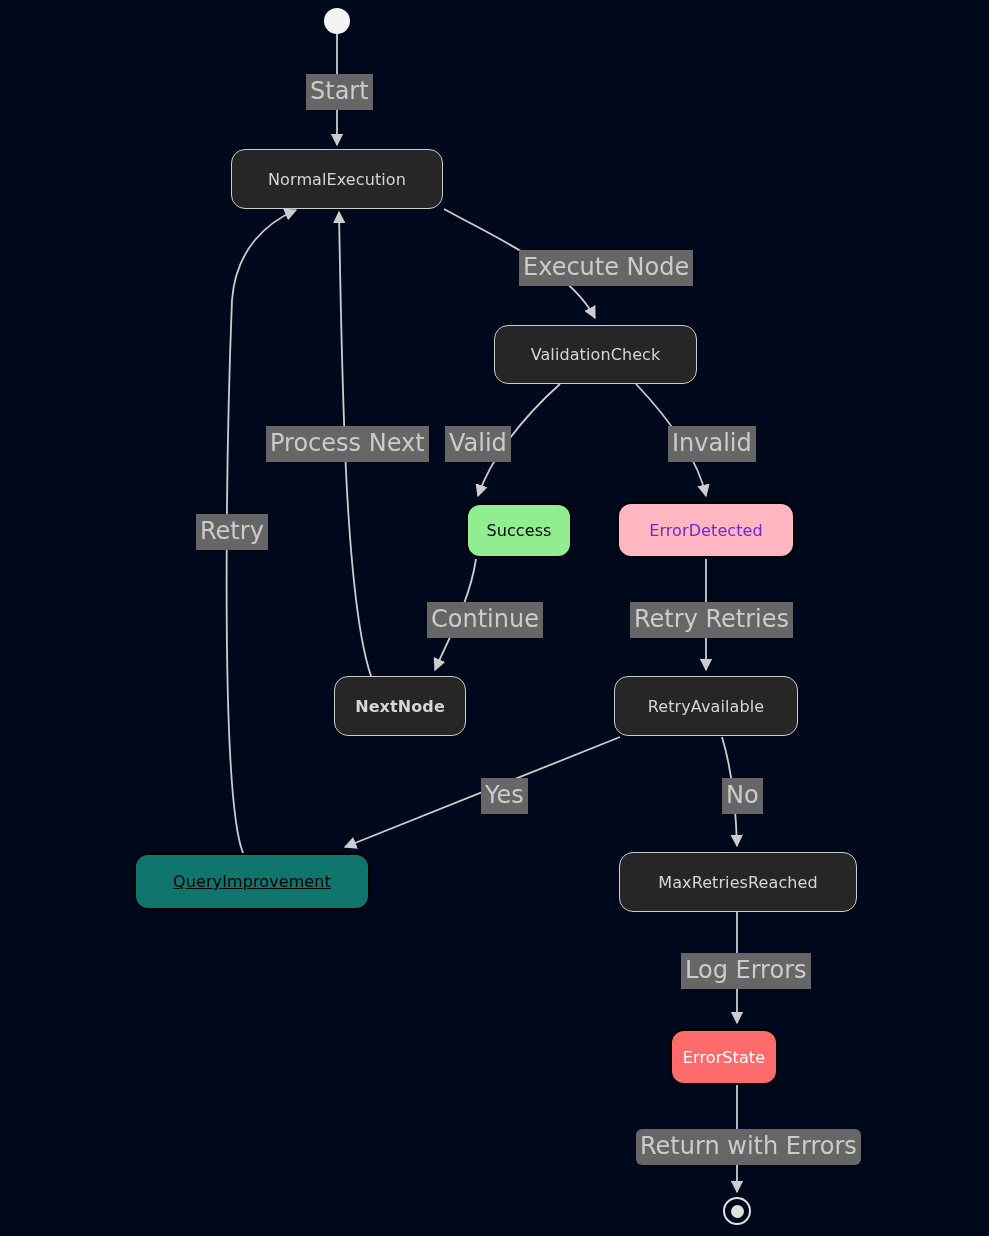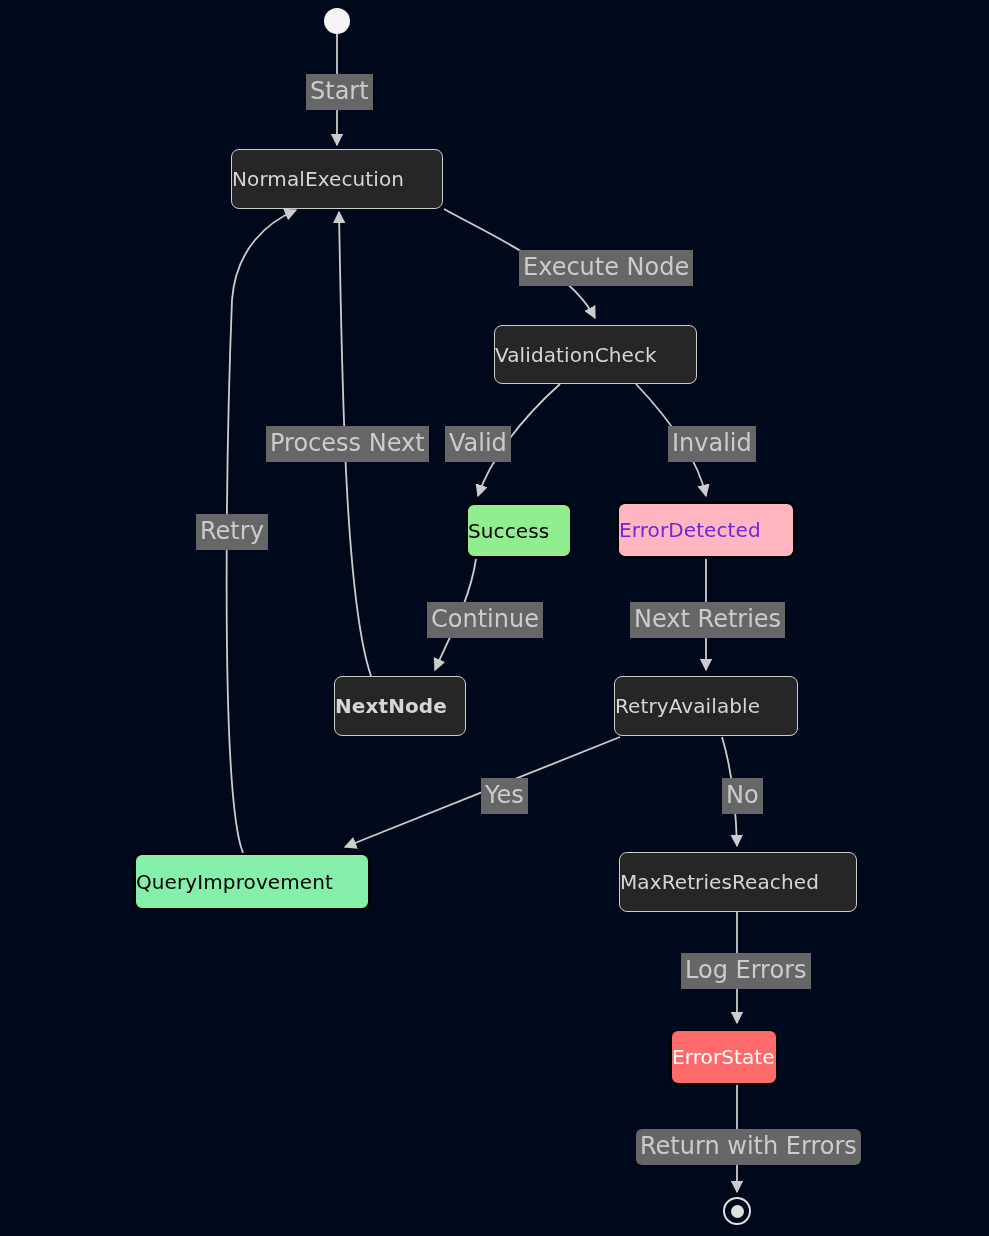--- a/index.html
+++ b/index.html
@@ -28,45 +28,46 @@
   .edge-path {
     fill: none;
     stroke: #cccccc;
     stroke-width: 1.8px;
   }
   .node {
     position: absolute;
     box-sizing: border-box;
     display: flex;
     align-items: center;
-    justify-content: flex-start;
-    border-radius: 8px;
+    justify-content: center;
+    border-radius: 14px;
     white-space: nowrap;
-    font-size: 20px;
+    font-size: 16px;
     letter-spacing: 0.1px;
   }
   .node-default {
     background: #262626;
     border: 1.6px solid #cccccc;
     color: #d6d6d6;
   }
   .node-success {
     background: #90EE90;
     border: 2.4px solid #000000;
     color: #000000;
   }
   .node-error-detected {
     background: #FFB6C1;
     border: 2.4px solid #000000;
     color: #6d28d9;
   }
   .node-query {
-    background: #86efac;
+    background: #0f766e;
     border: 2.4px solid #000000;
     color: #000000;
+    text-decoration: underline;
   }
   .node-error-state {
     background: #FF6B6B;
     border: 2.4px solid #000000;
     color: #ffffff;
   }
   .edge-label {
     position: absolute;
     background: #666666;
     color: #cccccc;
@@ -186,21 +187,21 @@
   <div class="edge-label" style="left:519px; top:250px;">Execute Node</div>
 
   <div class="edge-label" style="left:445px; top:426px;">Valid</div>
 
   <div class="edge-label" style="left:668px; top:426px;">Invalid</div>
 
   <div class="edge-label" style="left:427px; top:602px;">Continue</div>
 
   <div class="edge-label" style="left:266px; top:426px;">Process Next</div>
 
-  <div class="edge-label" style="left:630px; top:602px;">Next Retries</div>
+  <div class="edge-label" style="left:630px; top:602px;">Retry Retries</div>
 
   <div class="edge-label" style="left:481px; top:778px;">Yes</div>
 
   <div class="edge-label" style="left:722px; top:778px;">No</div>
 
   <div class="edge-label" style="left:196px; top:514px;">Retry</div>
 
   <div class="edge-label" style="left:681px; top:953px;">Log Errors</div>
 
   <div class="edge-label" style="left:636px; top:1129px;border-radius:6px;">Return with Errors</div>

